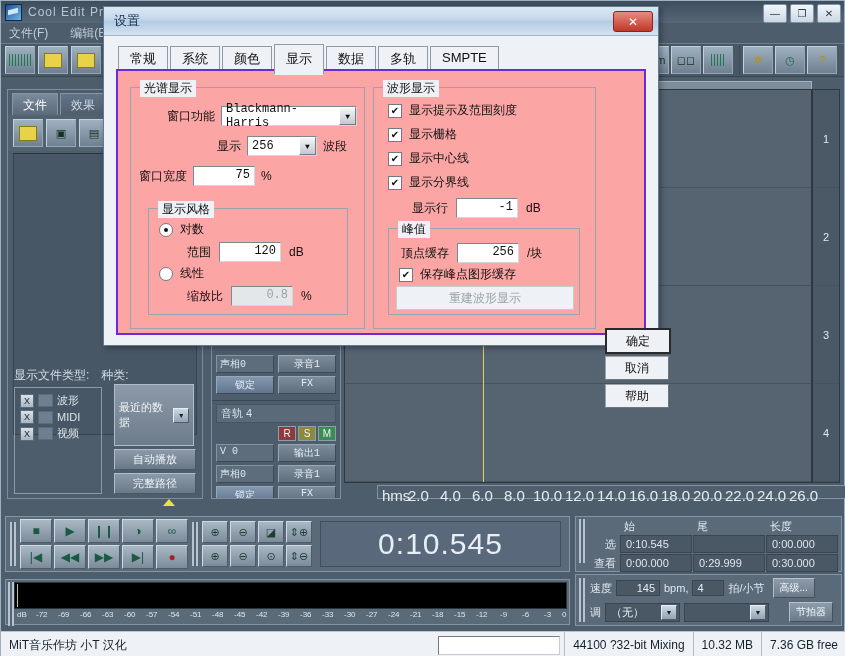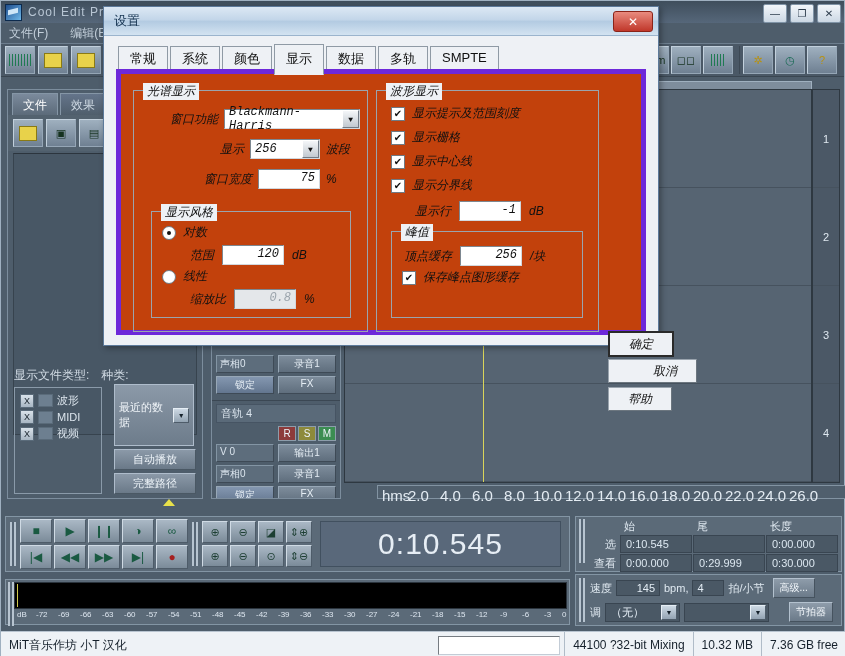--- a/index.html
+++ b/index.html
@@ -65,21 +65,21 @@
   
   .trackhdrs{position:absolute;left:210px;top:88px;width:130px;height:410px;
       background:#4e5d6b;border:1px solid #7c8d9d;box-sizing:border-box;overflow:hidden;}
   .trk{border-bottom:1px solid #3b4753;padding:3px 4px;box-sizing:border-box;}
   .trk-name{background:#5a6a79;border:1px solid #465463;color:#d9e3ec;font-size:11px;
       padding:1px 4px;margin-bottom:3px;}
   .rsm{display:flex;gap:2px;justify-content:flex-end;margin-bottom:3px;}
   .rsm div{width:16px;height:13px;font-size:10px;color:#ecf3f9;display:flex;
       align-items:center;justify-content:center;border:1px solid #8d9dab;}
   .r{background:#8d3b3b;} .s{background:#8d8a3b;} .m{background:#3b8d52;}
-  .kv{display:flex;gap:4px;margin-bottom:3px;}
+  .kv{display:flex;gap:4px;margin-bottom:3px;font-family:Liberation Mono, monospace;}
   .kv .fld{flex:1;background:#5d6d7c;border:1px solid #8395a4;border-right-color:#3e4a56;
       border-bottom-color:#3e4a56;color:#dbe5ee;font-size:10px;padding:1px 3px;}
   .kv .btn{flex:1;background:linear-gradient(180deg,#7d8c9b,#5f6e7d);border:1px solid #97a7b6;
       border-right-color:#3e4a56;border-bottom-color:#3e4a56;color:#e6eef5;font-size:10px;
       padding:1px 3px;text-align:center;}
   .kv .btn.lock{background:linear-gradient(180deg,#8497b0,#63768f);text-align:center;}
 
   
   .canvas{position:absolute;left:343px;top:88px;width:468px;height:394px;
       background:#566472;border:1px solid #2e3841;box-sizing:border-box;}
@@ -173,21 +173,21 @@
   .dlg-close{position:absolute;right:5px;top:4px;width:38px;height:19px;
       background:linear-gradient(180deg,#e98b7f,#c0372a);border:1px solid #8a2318;
       border-radius:3px;color:#fff;font-size:12px;display:flex;align-items:center;
       justify-content:center;}
   .tabs{display:flex;padding:8px 0 0 14px;gap:2px;font-size:13px;}
   .tab{padding:3px 11px 4px 11px;background:#eef1f5;border:1px solid #8f9aa5;
       border-bottom:none;color:#111;position:relative;top:2px;}
   .tab.active{background:#eef1f5;top:0;padding-top:5px;padding-bottom:6px;
       border-bottom:1px solid #eef1f5;z-index:2;}
   .tabbody{position:absolute;left:12px;top:62px;right:12px;bottom:10px;
-      border:5px solid #6d28d9;background:#c2410c;font-style:italic;}
+      border:2px solid #6d28d9;background:#fca5a5;}
   .grpbox{position:absolute;border:1px solid #9aa4ae;}
   .grpbox>.lg{position:absolute;top:-8px;left:9px;background:#eef1f5;padding:0 4px;
       font-size:12px;color:#111;}
   .row{display:flex;align-items:center;}
   .lbl{font-size:12px;color:#111;}
   .txtin{background:#fff;border:1px solid #7d8790;border-right-color:#d2d8de;
       border-bottom-color:#d2d8de;font-size:12px;padding:1px 4px;text-align:right;
       color:#111;font-family:"Liberation Mono","DejaVu Sans Mono",monospace;}
   .txtin.dis{background:#e4e7ea;color:#9aa3ab;}
   .combo{background:#fff;border:1px solid #7d8790;border-right-color:#d2d8de;
@@ -525,21 +525,21 @@
 
         <div class="row" style="position:absolute;left:8px;top:48px;width:218px;justify-content:flex-end;gap:6px;">
           <span class="lbl">显示</span>
           <span class="combo" style="width:64px;height:18px;">
             <span style="text-align:left;flex:1">256</span>
             <span class="arw">▼</span>
           </span>
           <span class="lbl" style="width:34px">波段</span>
         </div>
 
-        <div class="row" style="position:absolute;left:8px;top:78px;width:218px;justify-content:flex-end;gap:6px;">
+        <div class="row" style="position:absolute;left:8px;top:78px;width:218px;gap:6px;">
           <span class="lbl">窗口宽度</span>
           <span class="txtin" style="width:52px;height:16px;">75</span>
           <span class="lbl" style="width:34px">%</span>
         </div>
 
         <div class="grpbox" style="left:17px;top:120px;width:198px;height:105px;">
           <div class="lg">显示风格</div>
 
           <div class="row" style="position:absolute;left:10px;top:12px;">
             <span class="rd on"></span>
@@ -592,22 +592,23 @@
 
           <div class="row" style="position:absolute;left:12px;top:14px;gap:8px;">
             <span class="lbl">顶点缓存</span>
             <span class="txtin" style="width:52px;height:16px;">256</span>
             <span class="lbl">/块</span>
           </div>
           <div class="row" style="position:absolute;left:10px;top:37px;">
             <span class="ck">✔</span>
             <span class="lbl">保存峰点图形缓存</span>
           </div>
+          <div class="dbtn wide" style="left:7px;top:57px;">重建波形显示</div>
         </div>
       </div>
 
       <div class="dbtn def" style="left:487px;top:257px;">确定</div>
-      <div class="dbtn" style="left:487px;top:285px;padding-left:25px;">取消</div>
+      <div class="dbtn" style="left:487px;top:285px;">取消</div>
       <div class="dbtn" style="left:487px;top:313px;">帮助</div>
     </div>
   </div>
 
 </div>
 
 </body></html>

